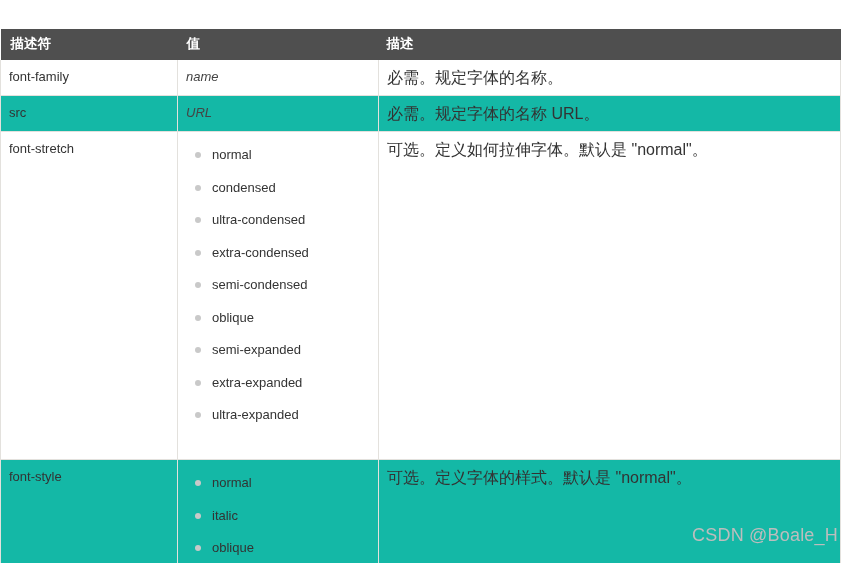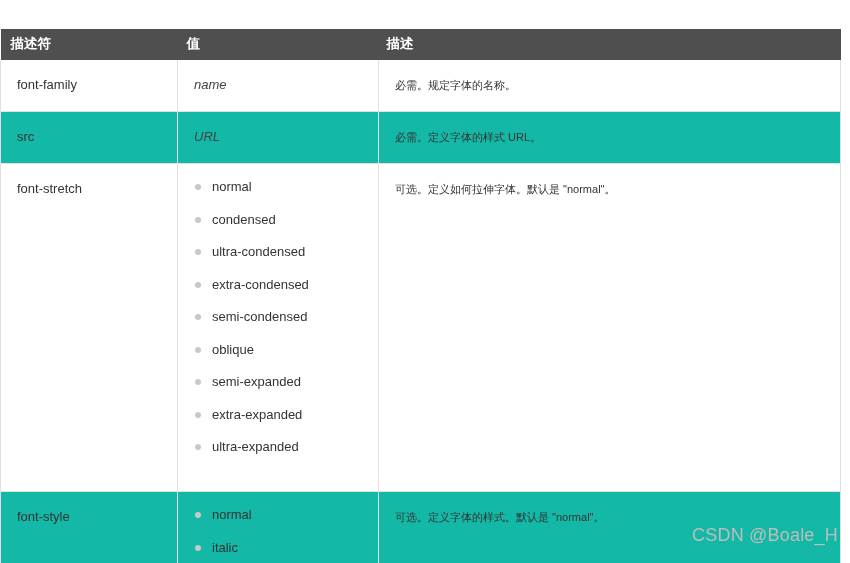--- a/index.html
+++ b/index.html
@@ -55,21 +55,21 @@
     vertical-align: middle;
     border: none;
   }
   table.spec thead th.col-val { padding-left: 9px; }
   table.spec thead th.col-desc { padding-left: 8px; }
 
   table.spec tbody td {
     border: 1px solid #e3e1dd;
     border-top: none;
     vertical-align: top;
-    padding: 16px;
+    padding: 8px;
     background: #ffffff;
   }
 
   table.spec tbody tr.alt td {
     background: #14b8a6;
   }
 
   td.cell-name {
     padding: 13px 10px 13px 10px;
     font-size: 13px;
@@ -86,21 +86,21 @@
   td.cell-value.plain {
     font-style: italic;
     color: #444444;
   }
   td.cell-value.listcell {
     padding: 0;
   }
 
   td.cell-desc {
     padding: 13px 10px 13px 8px;
-    font-size: 11px;
+    font-size: 16px;
     color: #333333;
     line-height: 19px;
   }
 
   ul.values {
     list-style: none;
     margin: 0;
     padding: 13px 0 28px 0;
   }
   ul.values li {
@@ -161,21 +161,21 @@
 
         <tr>
           <td class="cell-name">font-family</td>
           <td class="cell-value plain">name</td>
           <td class="cell-desc">必需。规定字体的名称。</td>
         </tr>
 
         <tr class="alt">
           <td class="cell-name">src</td>
           <td class="cell-value plain">URL</td>
-          <td class="cell-desc">必需。定义字体的样式 URL。</td>
+          <td class="cell-desc">必需。规定字体的名称 URL。</td>
         </tr>
 
         <tr>
           <td class="cell-name">font-stretch</td>
           <td class="cell-value listcell">
             <ul class="values">
                 <li><span class="dot"></span><span class="txt">normal</span></li>
                 <li><span class="dot"></span><span class="txt">condensed</span></li>
                 <li><span class="dot"></span><span class="txt">ultra-condensed</span></li>
                 <li><span class="dot"></span><span class="txt">extra-condensed</span></li>

